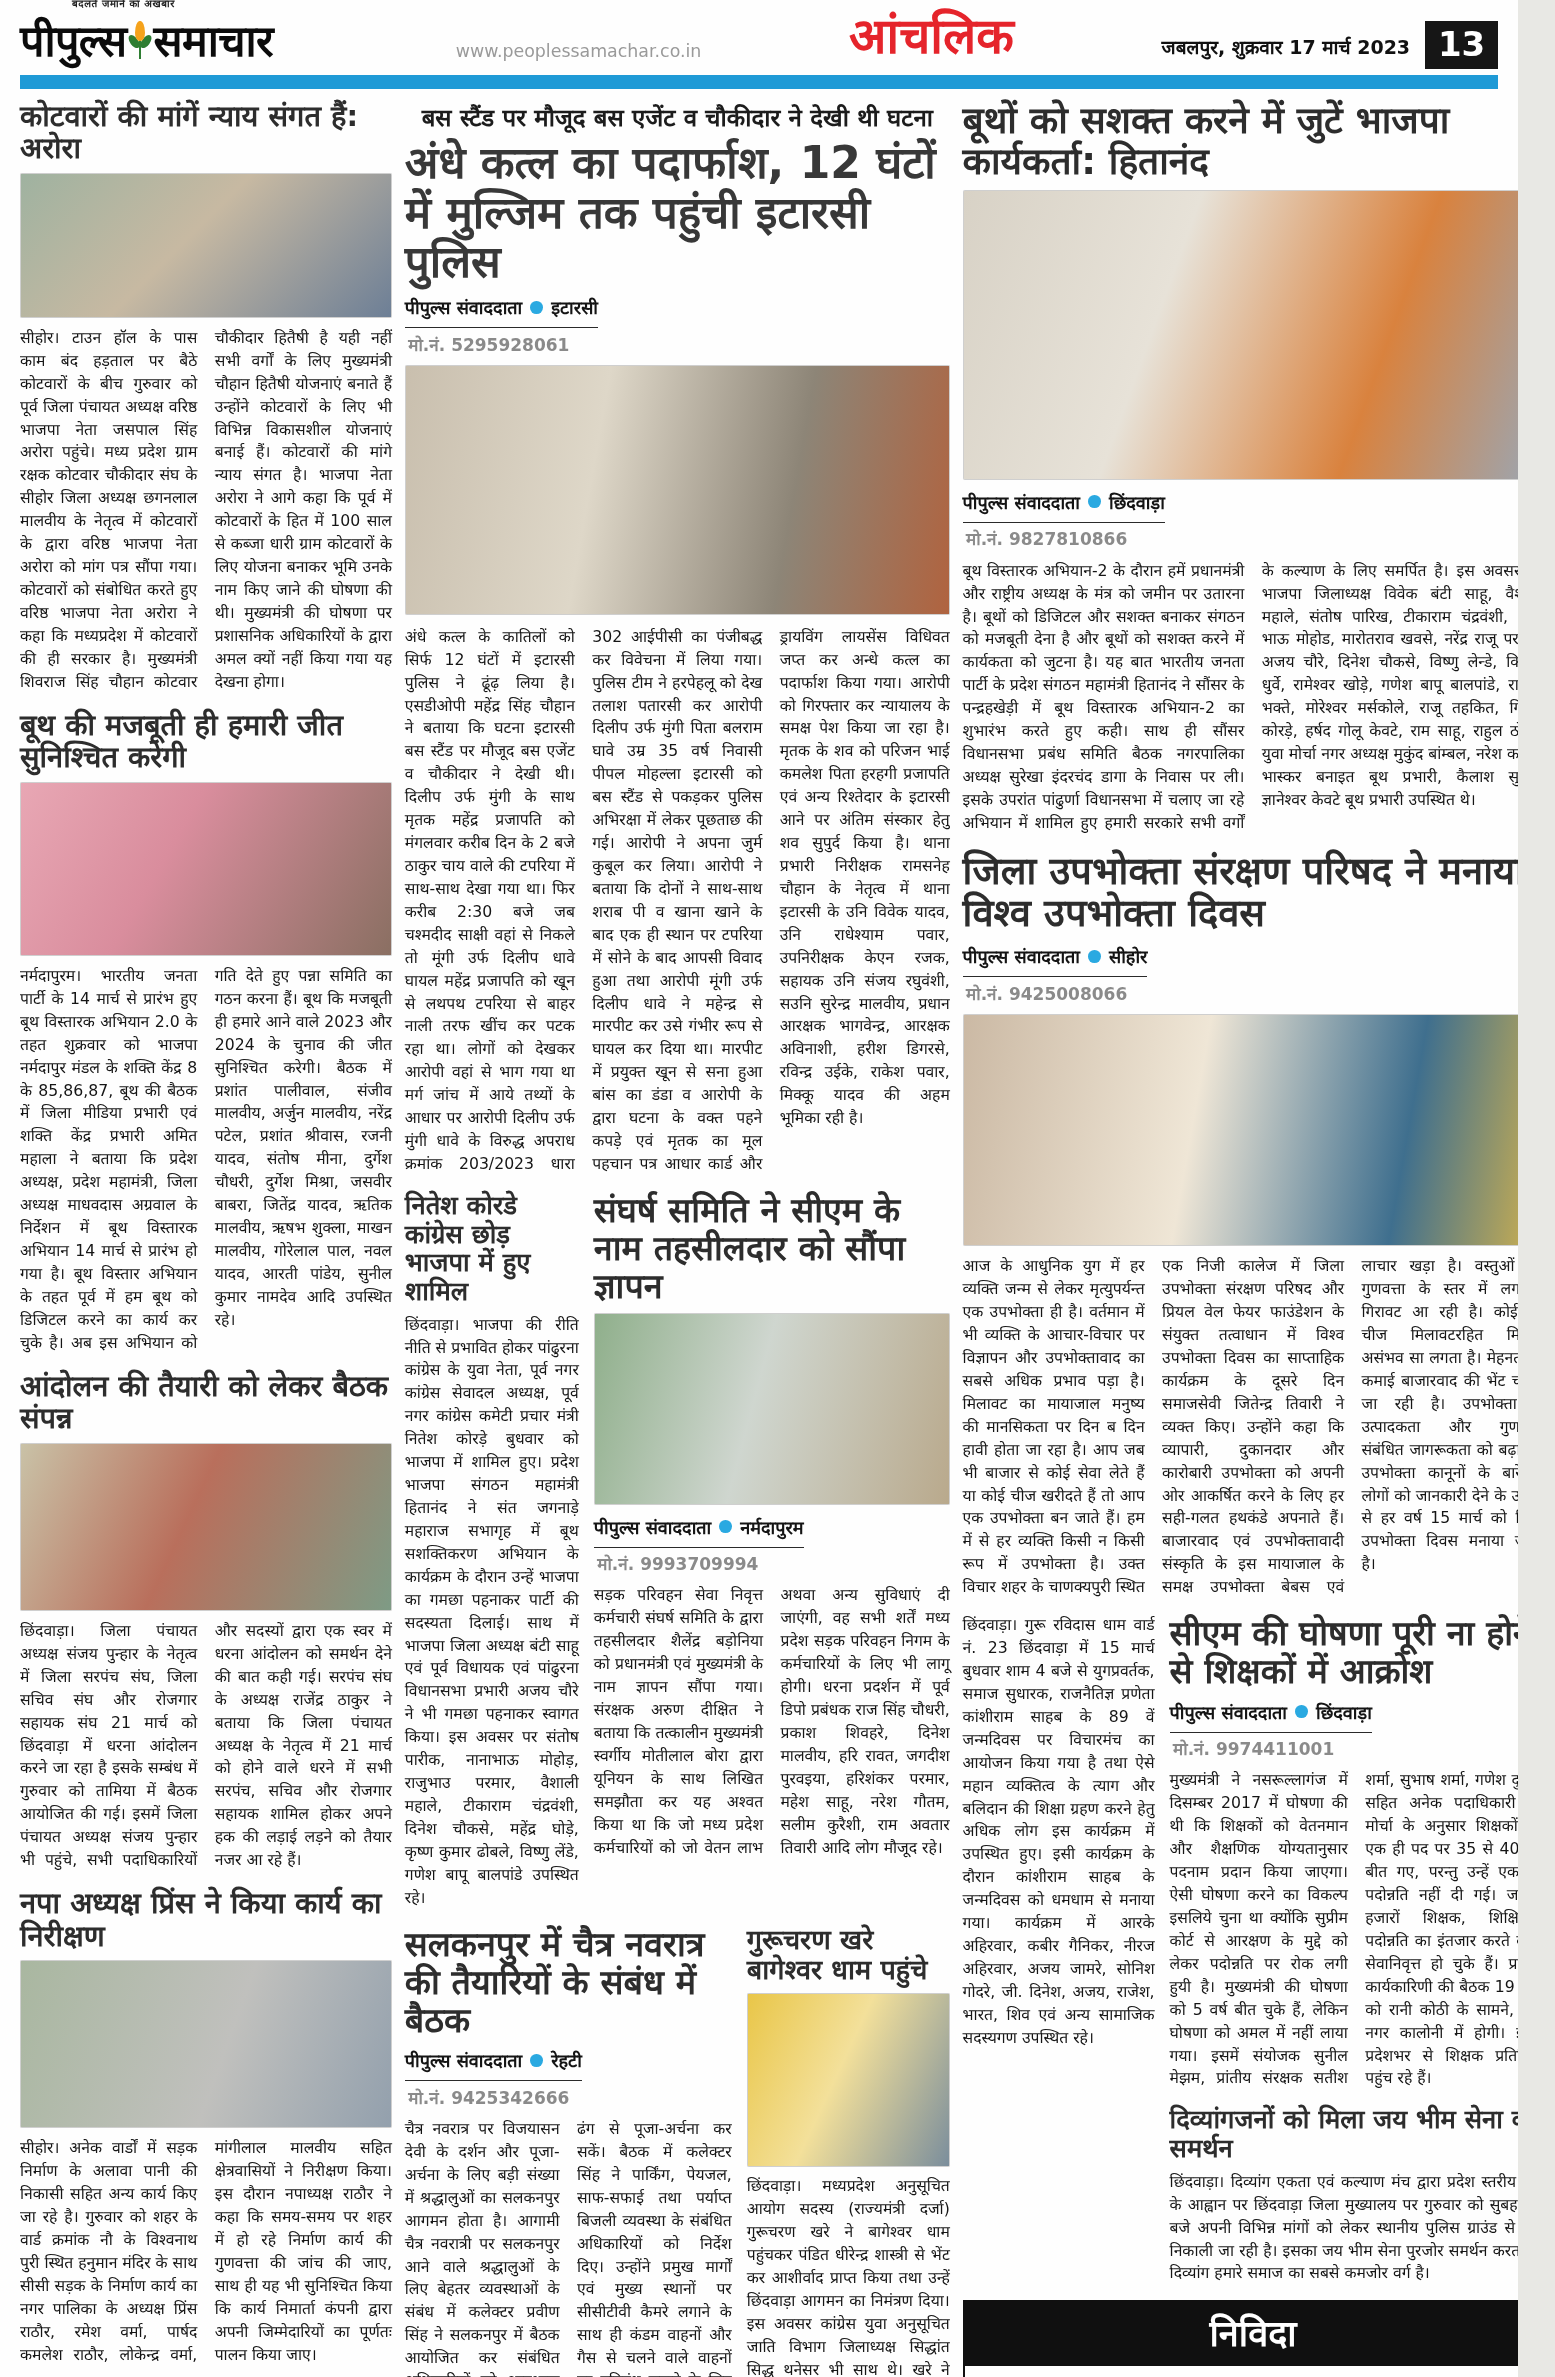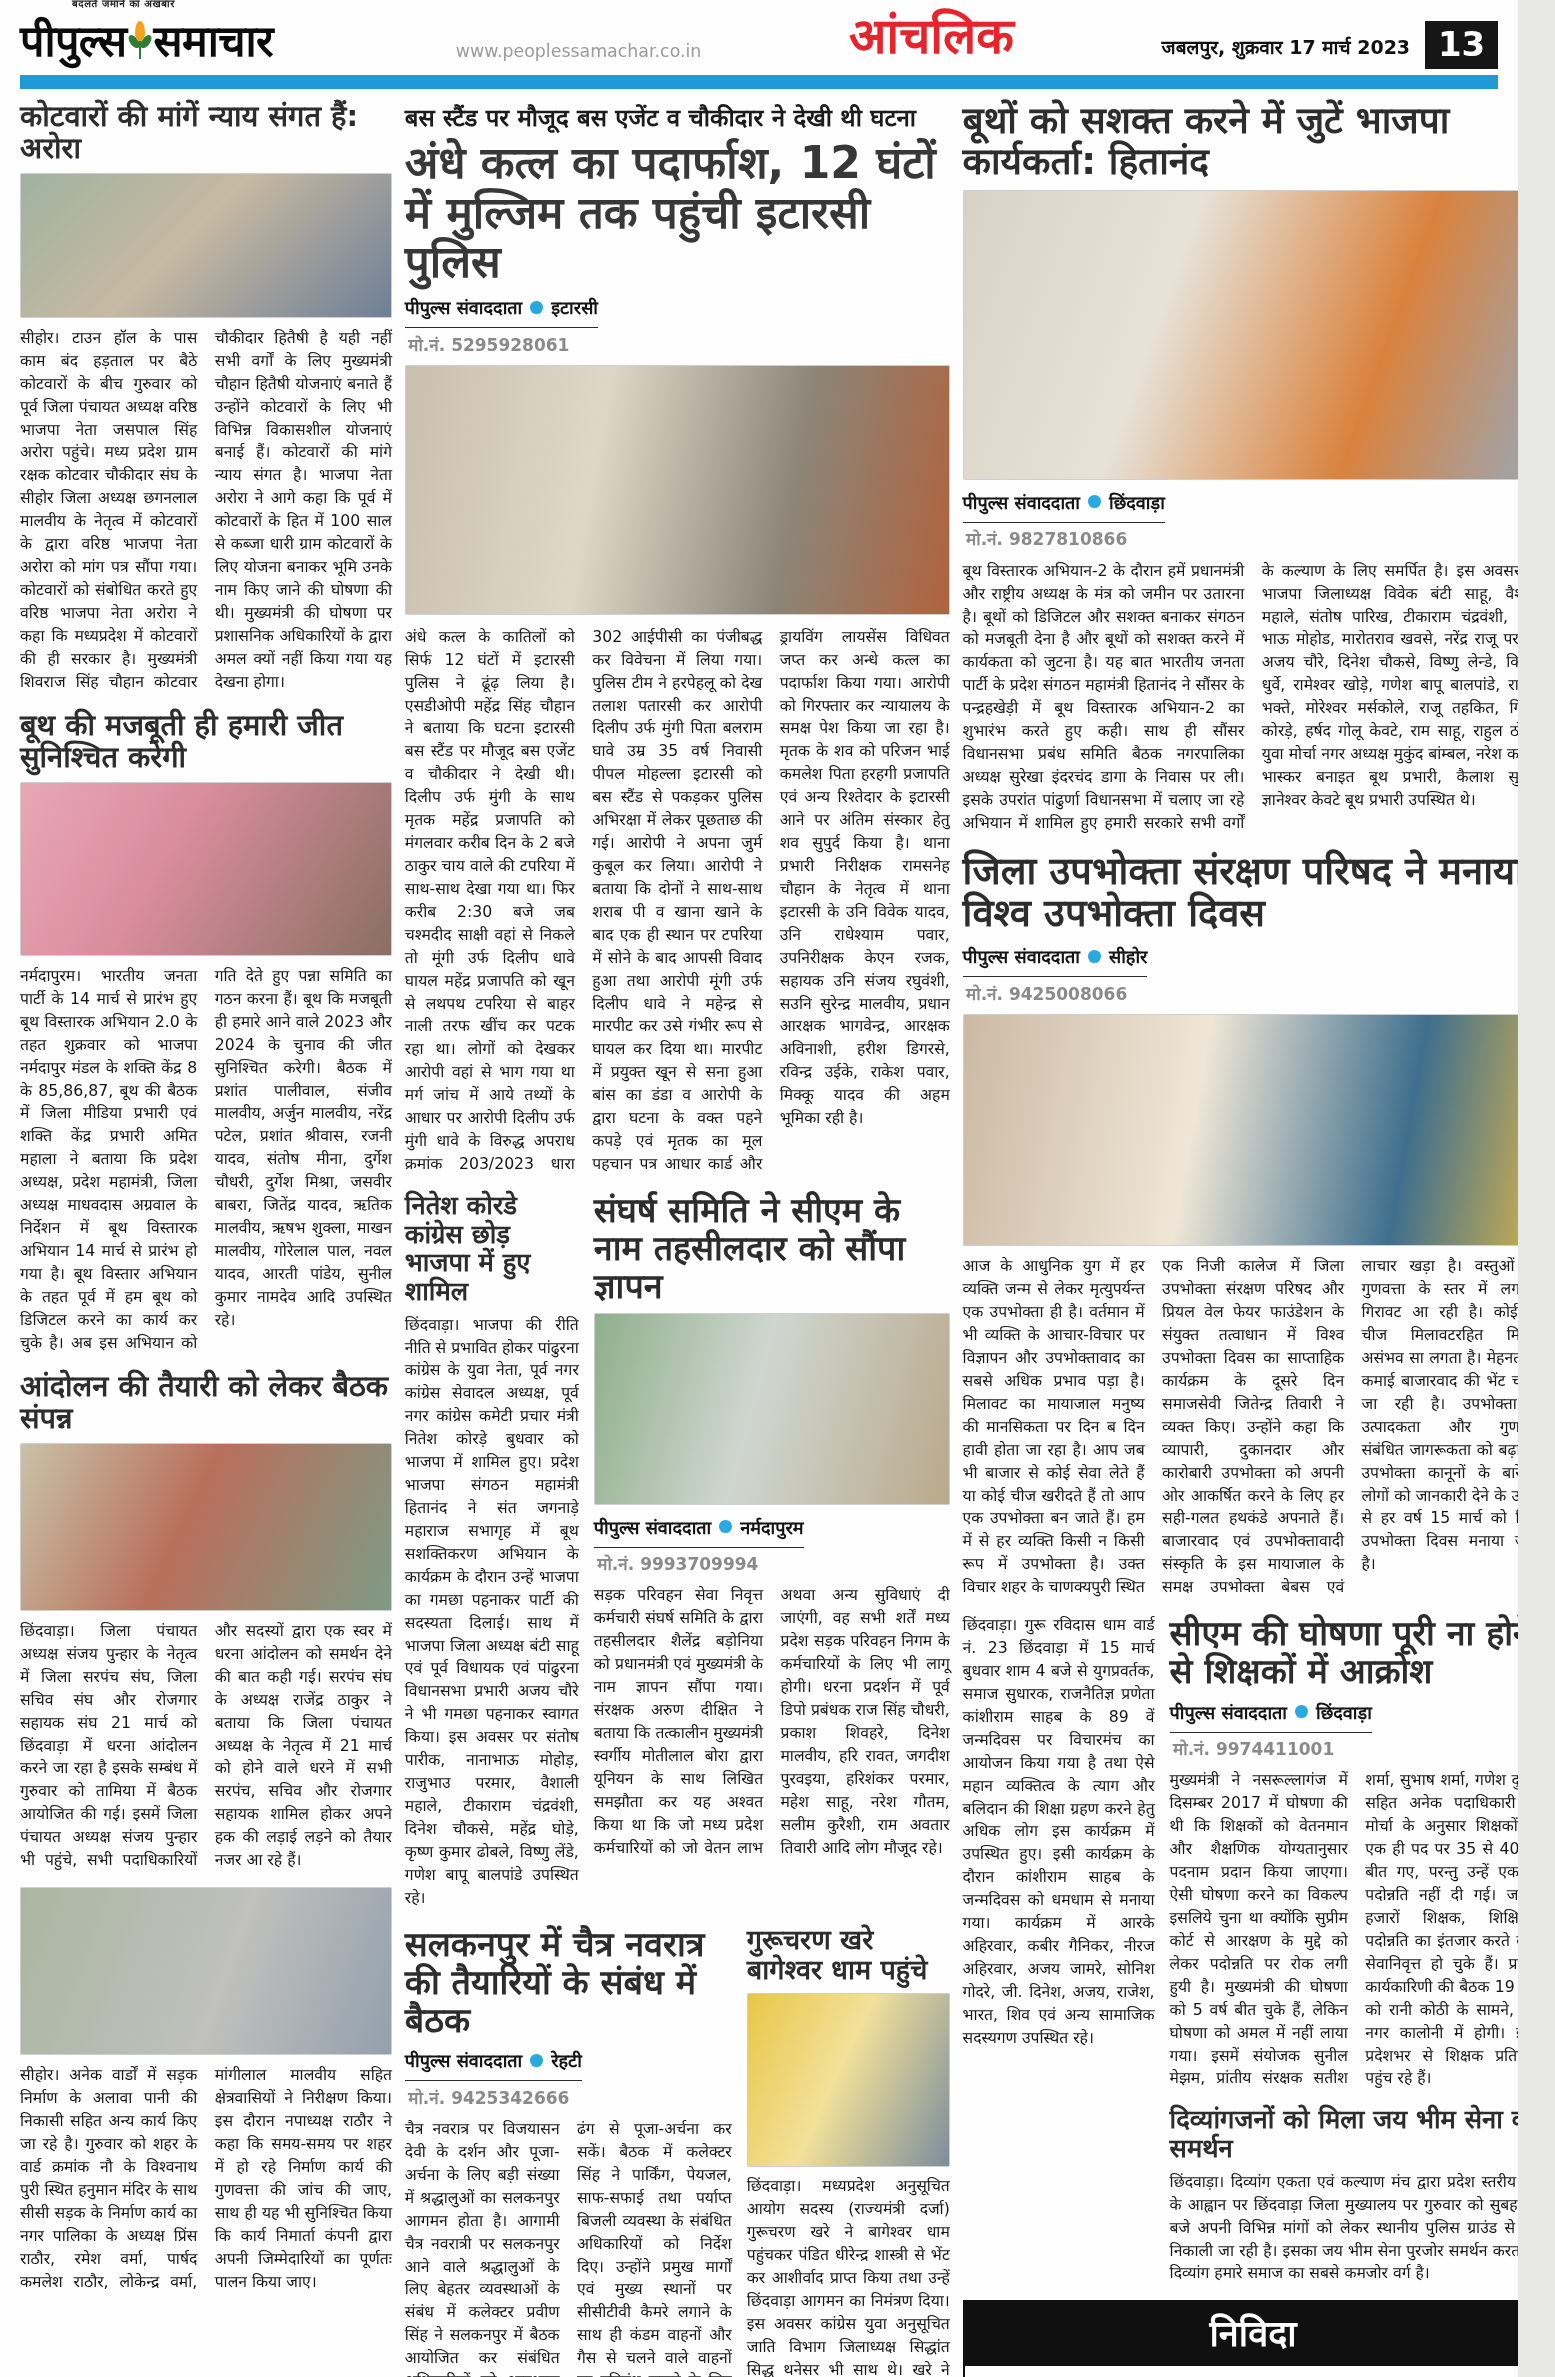--- a/index.html
+++ b/index.html
@@ -28,21 +28,21 @@
   .pageno{background:#161616;color:#fff;font-size:34px;font-weight:800;
           padding:5.8px 12.8px 8.1px 12.8px;line-height:1;}
   .blue-bar{height:14px;background:#1f9ad6;margin:0 20px;}
   
   .cols{display:grid;grid-template-columns:372px 545px 581px;gap:0 12.8px;
         padding:10.5px 20px 0 20px;}
   .art{margin-bottom:15px;}
   .hl{font-weight:800;color:#2d2d2d;line-height:1.12;margin:0 0 8.1px 0;}
   .hl.sz1{font-size:29px;}
   .hl.sz2{font-size:34px;}
-  .kicker{font-size:24px;font-weight:800;color:#1c1c1c;margin:0 0 5.8px 0;}
+  .kicker{font-size:24px;font-weight:800;color:#1c1c1c;text-align:center;margin:0 0 5.8px 0;}
   .hl.main{font-size:44px;color:#383838;text-align:left;}
   .photo{width:100%;border:0.6px solid #cfcfcf;box-sizing:border-box;border-radius:1.2px;}
   .byline{display:flex;align-items:center;gap:8.1px;font-size:18px;font-weight:800;
           color:#141414;margin:9.3px 0 3.5px 0;padding-bottom:8px;border-bottom:1.7px solid #2a2a2a;
           width:fit-content;}
   .byline .dot{width:12.8px;height:12.8px;border-radius:50%;background:#2aa9e1;display:inline-block;}
   .phone{font-size:17px;font-weight:800;color:#8a8a8a;margin:4.6px 0 9.3px 3.5px;}
   .body{font-size:15.7px;line-height:1.46;text-align:justify;color:#151515;}
   .c2{column-count:2;column-gap:17.4px;}
   .c3{column-count:3;column-gap:17.4px;}
@@ -97,20 +97,21 @@
         <div class="body c2" style="margin-top:9.3px;">नर्मदापुरम। भारतीय जनता पार्टी के 14 मार्च से प्रारंभ हुए बूथ विस्तारक अभियान 2.0 के तहत शुक्रवार को भाजपा नर्मदापुर मंडल के शक्ति केंद्र 8 के 85,86,87, बूथ की बैठक में जिला मीडिया प्रभारी एवं शक्ति केंद्र प्रभारी अमित महाला ने बताया कि प्रदेश अध्यक्ष, प्रदेश महामंत्री, जिला अध्यक्ष माधवदास अग्रवाल के निर्देशन में बूथ विस्तारक अभियान 14 मार्च से प्रारंभ हो गया है। बूथ विस्तार अभियान के तहत पूर्व में हम बूथ को डिजिटल करने का कार्य कर चुके है। अब इस अभियान को गति देते हुए पन्ना समिति का गठन करना हैं। बूथ कि मजबूती ही हमारे आने वाले 2023 और 2024 के चुनाव की जीत सुनिश्चित करेगी। बैठक में प्रशांत पालीवाल, संजीव मालवीय, अर्जुन मालवीय, नरेंद्र पटेल, प्रशांत श्रीवास, रजनी यादव, संतोष मीना, दुर्गेश चौधरी, दुर्गेश मिश्रा, जसवीर बाबरा, जितेंद्र यादव, ऋतिक मालवीय, ऋषभ शुक्ला, माखन मालवीय, गोरेलाल पाल, नवल यादव, आरती पांडेय, सुनील कुमार नामदेव आदि उपस्थित रहे।</div>
       </div>
 
       <div class="art">
         <h2 class="hl sz1">आंदोलन की तैयारी को लेकर बैठक संपन्न</h2>
         <div class="photo" style="height:168px;background:linear-gradient(115deg,#c9c2a7 0%,#b96f5c 45%,#7e9b85 100%);"></div>
         <div class="body c2" style="margin-top:9.3px;">छिंदवाड़ा। जिला पंचायत अध्यक्ष संजय पुन्हार के नेतृत्व में जिला सरपंच संघ, जिला सचिव संघ और रोजगार सहायक संघ 21 मार्च को छिंदवाड़ा में धरना आंदोलन करने जा रहा है इसके सम्बंध में गुरुवार को तामिया में बैठक आयोजित की गई। इसमें जिला पंचायत अध्यक्ष संजय पुन्हार भी पहुंचे, सभी पदाधिकारियों और सदस्यों द्वारा एक स्वर में धरना आंदोलन को समर्थन देने की बात कही गई। सरपंच संघ के अध्यक्ष राजेंद्र ठाकुर ने बताया कि जिला पंचायत अध्यक्ष के नेतृत्व में 21 मार्च को होने वाले धरने में सभी सरपंच, सचिव और रोजगार सहायक शामिल होकर अपने हक की लड़ाई लड़ने को तैयार नजर आ रहे हैं।</div>
       </div>
 
       <div class="art">
+        <h2 class="hl sz1">नपा अध्यक्ष प्रिंस ने किया कार्य का निरीक्षण</h2>
         <div class="photo" style="height:168px;background:linear-gradient(110deg,#a9b7a0 0%,#c0c0bd 55%,#93a0ad 100%);"></div>
         <div class="body c2" style="margin-top:9.3px;">सीहोर। अनेक वार्डों में सड़क निर्माण के अलावा पानी की निकासी सहित अन्य कार्य किए जा रहे है। गुरुवार को शहर के वार्ड क्रमांक नौ के विश्वनाथ पुरी स्थित हनुमान मंदिर के साथ सीसी सड़क के निर्माण कार्य का नगर पालिका के अध्यक्ष प्रिंस राठौर, रमेश वर्मा, पार्षद कमलेश राठौर, लोकेन्द्र वर्मा, मांगीलाल मालवीय सहित क्षेत्रवासियों ने निरीक्षण किया। इस दौरान नपाध्यक्ष राठौर ने कहा कि समय-समय पर शहर में हो रहे निर्माण कार्य की गुणवत्ता की जांच की जाए, साथ ही यह भी सुनिश्चित किया कि कार्य निमार्ता कंपनी द्वारा अपनी जिम्मेदारियों का पूर्णतः पालन किया जाए।</div>
       </div>
 
     </div>
 
     <div>
 
       <div class="art">
         <div class="kicker">बस स्टैंड पर मौजूद बस एजेंट व चौकीदार ने देखी थी घटना</div>

